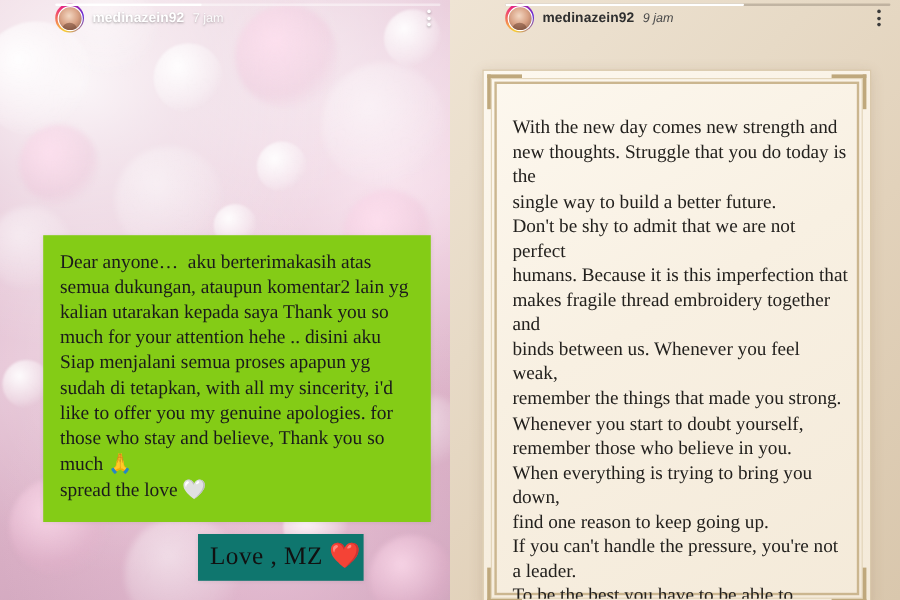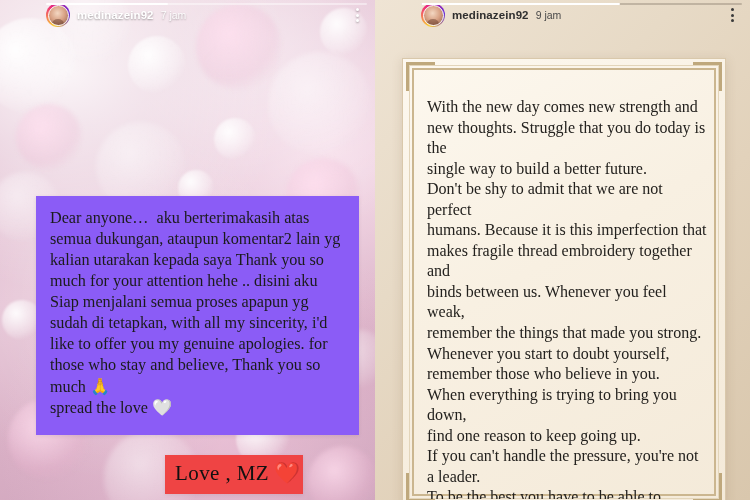--- a/index.html
+++ b/index.html
@@ -182,49 +182,49 @@
   .kebab i {
     display: block;
     width: 3px;
     height: 3px;
     border-radius: 50%;
     background: #ffffff;
     box-shadow: 0 1px 2px rgba(0,0,0,0.3);
   }
   .kebab.dark i { background: #3a3a3a; box-shadow: none; }
   .uname.dark { color: #2f2f2f; text-shadow: none; }
-  .time.dark { color: #4a4a4a; text-shadow: none; }
+  .time.dark { color: #4a4a4a; text-shadow: none; font-style: italic; }
   .progress-track.dark { background: rgba(120,110,95,0.35); }
   .progress-track.dark .progress-fill { background: #ffffff; }
 
   
   .msg-card {
     position: absolute;
     left: 36px;
     right: 16px;
     top: 196px;
-    background: #8b5cf6;
+    background: #84cc16;
     padding: 12px 14px 16px 14px;
     box-sizing: border-box;
     box-shadow: 0 1px 4px rgba(0,0,0,0.08);
   }
   .msg-text {
     font-family: "Liberation Serif", serif;
     font-size: 16.2px;
     line-height: 1.30;
     color: #1b1b1b;
     white-space: pre-wrap;
     text-align: left;
   }
   .love-card {
     position: absolute;
     left: 165px;
     right: 72px;
-    top: 455px;
-    background: #ef4444;
+    top: 445px;
+    background: #0f766e;
     padding: 6px 10px 8px 10px;
     box-sizing: border-box;
     text-align: left;
     box-shadow: 0 1px 4px rgba(0,0,0,0.08);
   }
   .love-text {
     font-family: "Liberation Serif", serif;
     font-size: 21px;
     color: #111111;
     letter-spacing: 0.4px;

